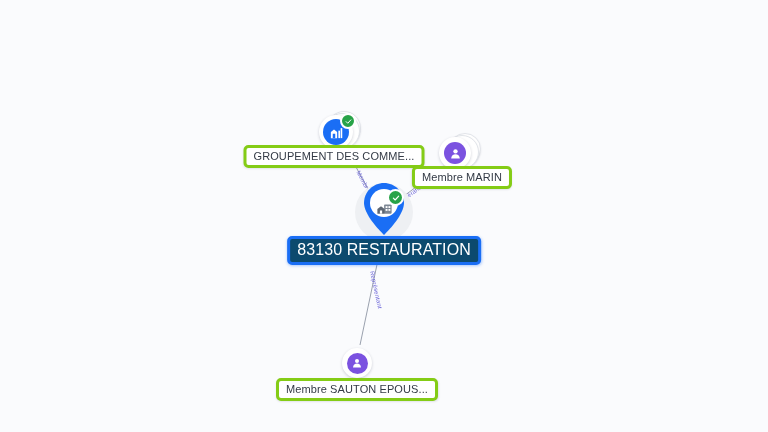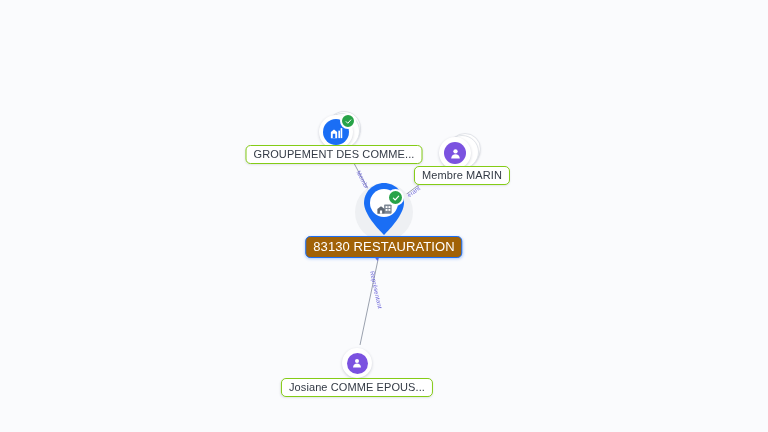--- a/index.html
+++ b/index.html
@@ -81,34 +81,34 @@
     width: 48px;
     height: 56px;
   }
 
   
   .label {
     position: absolute;
     transform: translate(-50%, 0);
     white-space: nowrap;
     background: #ffffff;
-    border: 1px solid #84cc16;
+    border: 3px solid #84cc16;
     border-radius: 5px;
     padding: 2px 7px 3px 7px;
     font-size: 11px;
     color: #333a45;
     box-shadow: 0 1px 2px rgba(20,30,60,0.10);
     letter-spacing: 0.1px;
     text-align: center;
   }
   .label.primary {
-    background: #a16207;
+    background: #0c4a6e;
     border-color: #1a6ef5;
     color: #ffffff;
-    font-size: 13px;
+    font-size: 16px;
     box-shadow: 0 1px 3px rgba(26,110,245,0.35);
   }
   .edge-label {
     position: absolute;
     font-size: 6px;
     color: #6a63d8;
     white-space: nowrap;
     transform-origin: 0 50%;
     letter-spacing: 0.2px;
   }
@@ -174,21 +174,21 @@
   <div class="node" style="left:357px; top:363px;">
     <div class="circle-node" style="width:30px;height:30px;">
       <div class="inner-disc" style="width:21px;height:21px;background:#7b52e0;">
         <svg width="12" height="12" viewBox="0 0 24 24">
           <circle cx="12" cy="8" r="4" fill="#ffffff"></circle>
           <path d="M4 21 C4 15.8 8 13.2 12 13.2 C16 13.2 20 15.8 20 21 Z" fill="#ffffff"></path>
         </svg>
       </div>
     </div>
   </div>
-  <div class="label" style="left:357px; top:378px;">Josiane COMME EPOUS...</div>
+  <div class="label" style="left:357px; top:378px;">Membre SAUTON EPOUS...</div>
 
   <div class="node" style="left:384px; top:212px;">
     <div class="pin-wrap">
       <div class="pin-halo"></div>
       <svg width="48" height="56" viewBox="0 0 48 56" style="position:absolute;left:0;top:-3px;">
         <path d="M24 2 C13 2 4 11 4 22 C4 33 18 48 24 54 C30 48 44 33 44 22 C44 11 35 2 24 2 Z" fill="#1a6ef5"></path>
         <circle cx="24" cy="22" r="14" fill="#ffffff"></circle>
       </svg>
       <div style="position:absolute;left:10px;top:11px;width:28px;height:26px;display:flex;align-items:center;justify-content:center;">
         <svg width="19" height="19" viewBox="0 0 24 24">

